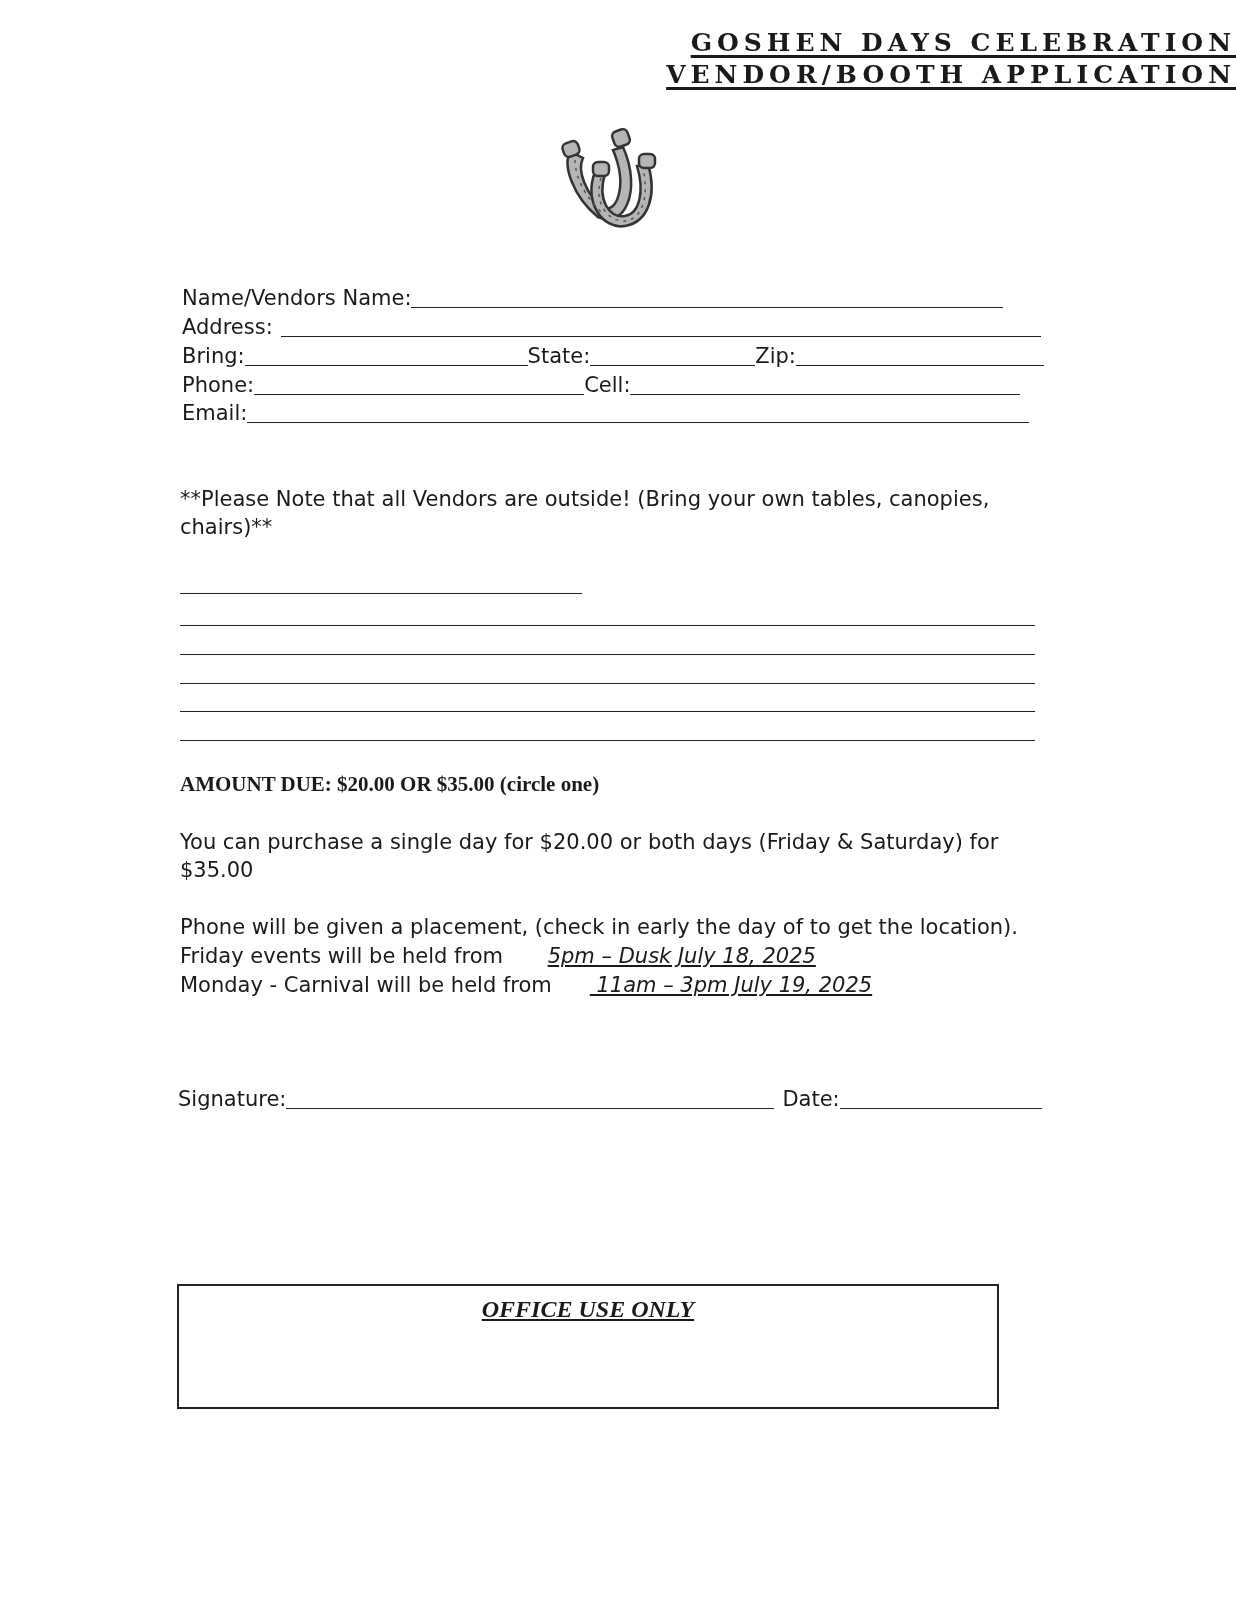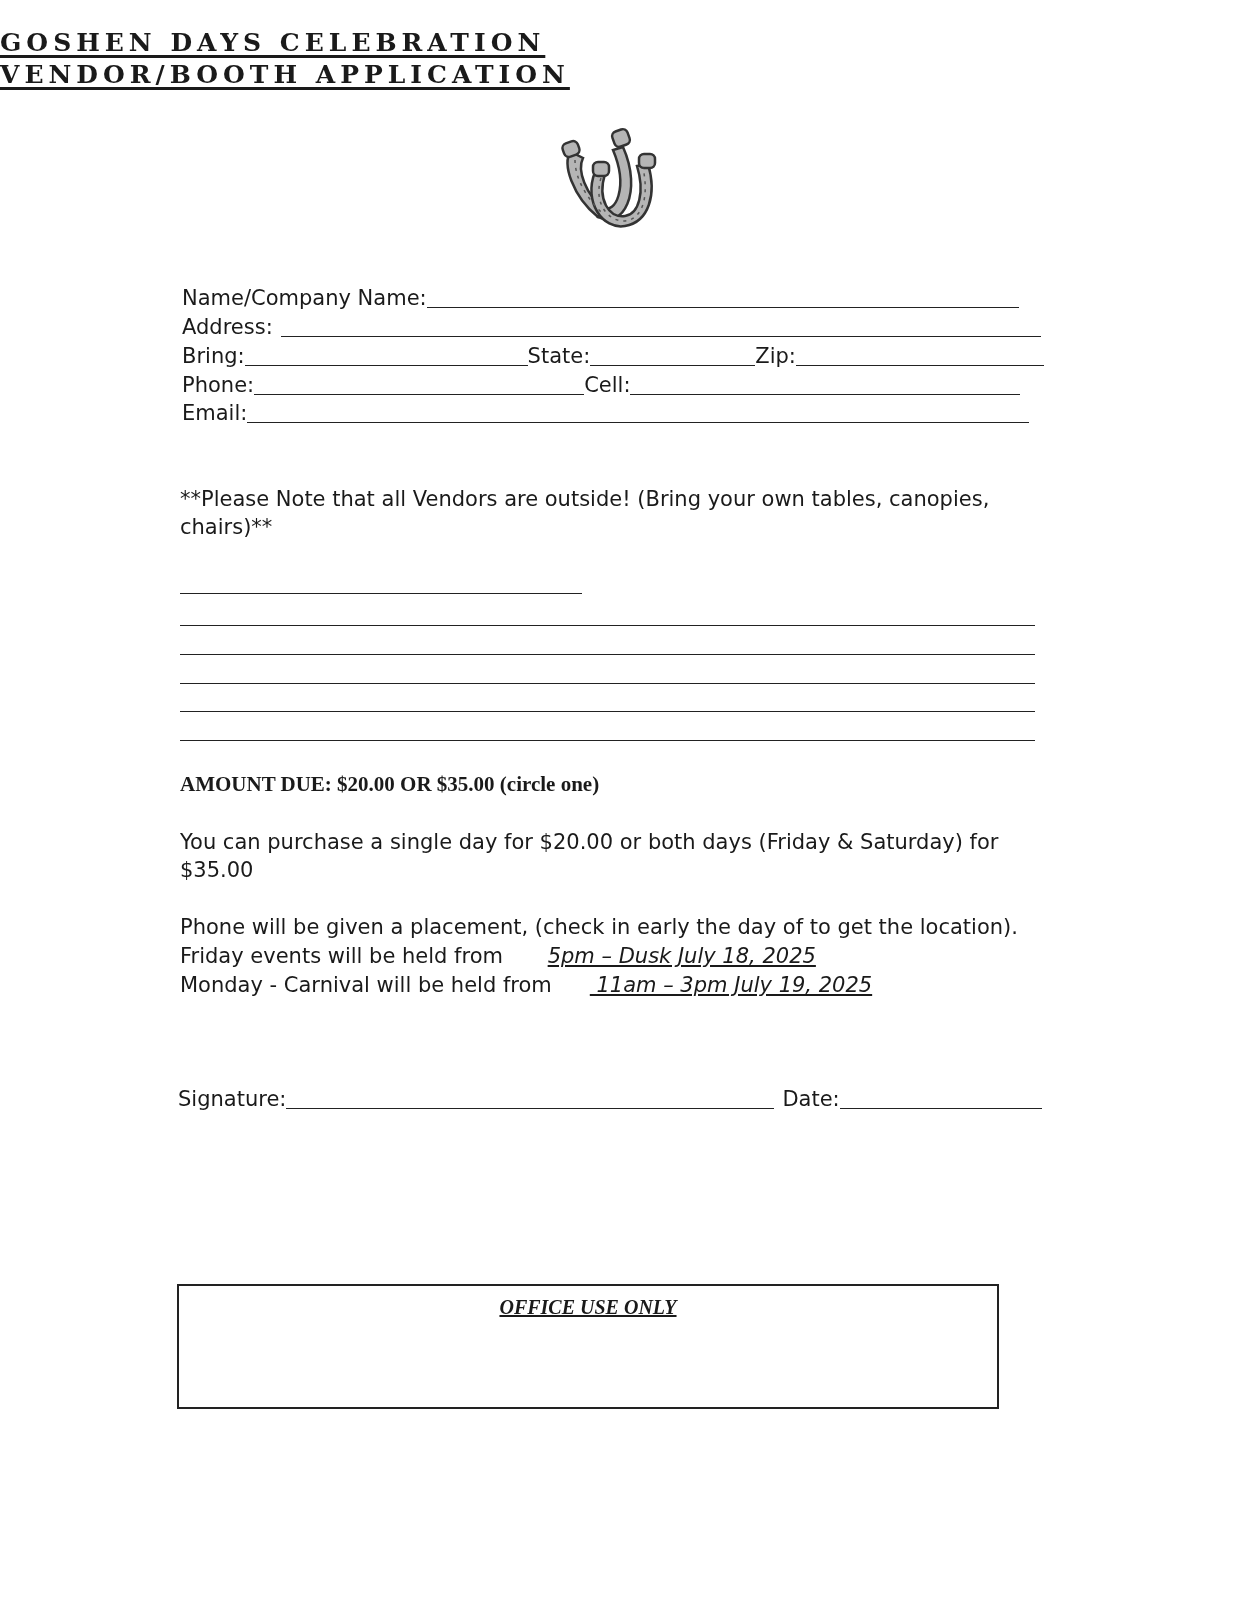--- a/index.html
+++ b/index.html
@@ -1,39 +1,39 @@
 <!DOCTYPE html>
 <html><head>
   <meta charset="utf-8">
   <style>
     html, body { margin: 0; padding: 0; background: #ffffff; }
     body { width: 1236px; height: 1600px; position: relative; overflow: hidden; color: #1a1a1a; }
 
     .title-line {
-      position: absolute; left: 0; width: 1236px; text-align: left;
+      position: absolute; left: 0; width: 1236px; text-align: right;
       font-family: "DejaVu Serif", "Liberation Serif", serif;
       font-weight: 900; font-size: 25px; letter-spacing: 5px; line-height: 30px;
     }
     .title-line span { text-decoration: underline; text-decoration-thickness: 3px; text-underline-offset: 4px; }
     #title1 { top: 28px; }
     #title2 { top: 60px; }
 
     #logo { position: absolute; left: 553px; top: 122px; width: 120px; height: 115px; }
 
     .row { position: absolute; left: 182px; font-family: "DejaVu Sans", sans-serif; font-size: 21px; line-height: 28px; display: flex; align-items: flex-end; white-space: nowrap; }
     .label { }
     .blank { border-bottom: 1.5px solid #222; height: 22px; margin-bottom: 4px; display: inline-block; }
 
     .para { position: absolute; left: 180px; width: 860px; font-family: "DejaVu Sans", sans-serif; font-size: 21px; line-height: 28px; }
     .em { font-style: italic; text-decoration: underline; margin-left: 38px; }
 
     .desc-line { position: absolute; left: 180px; width: 855px; border-bottom: 1.5px solid #222; height: 0; }
 
     #office-box { position: absolute; left: 177px; top: 1284px; width: 822px; height: 125px; border: 2px solid #222; box-sizing: border-box; }
-    #office-title { position: absolute; top: 10px; left: 0; width: 100%; text-align: center; font-family: "Liberation Serif", serif; font-style: italic; font-weight: bold; font-size: 20px; }
+    #office-title { position: absolute; top: 10px; left: 0; width: 100%; text-align: center; font-family: "Liberation Serif", serif; font-style: italic; font-weight: bold; font-size: 24px; }
     #office-title span { text-decoration: underline; }
     #office-row { position: absolute; top: 62px; left: 102px; font-family: "Liberation Serif", serif; font-size: 23px; display: flex; align-items: flex-end; white-space: nowrap; }
     .oblank { display: inline-block; border-bottom: 1.5px solid #222; height: 22px; margin-bottom: 3px; }
   </style>
 </head>
 <body>
 
 <div id="title1" class="title-line"><span>GOSHEN DAYS CELEBRATION</span></div>
 <div id="title2" class="title-line"><span>VENDOR/BOOTH APPLICATION</span></div>
 
@@ -47,21 +47,21 @@
     <rect x="40" y="40" width="16" height="14" rx="5"></rect>
     <rect x="86" y="32" width="16" height="14" rx="5"></rect>
   </g>
   <g stroke="#555" stroke-width="1.5" stroke-dasharray="3 5" fill="none">
     <path d="M48 56 C40 82 56 100 72 99 C90 97 96 74 90 46"></path>
     <path d="M22 38 C22 55 32 74 48 90"></path>
   </g>
 </svg>
 
 <div class="row" style="top:284px;">
-  <span class="label">Name/Company Name:</span>
+  <span class="label">Name/Vendors Name:</span>
   <span class="blank" style="width:592px;"></span>
 </div>
 <div class="row" style="top:313px;">
   <span class="label">Address:</span>
   <span class="blank" style="width:760px; margin-left:8px;"></span>
 </div>
 <div class="row" style="top:342px;">
   <span class="label">Bring:</span>
   <span class="blank" style="width:283px;"></span>
   <span class="label">State:</span>

